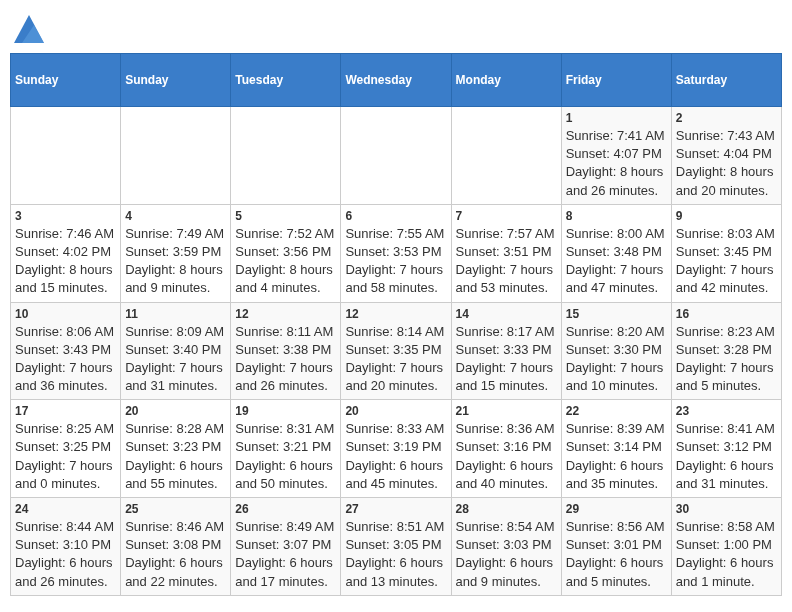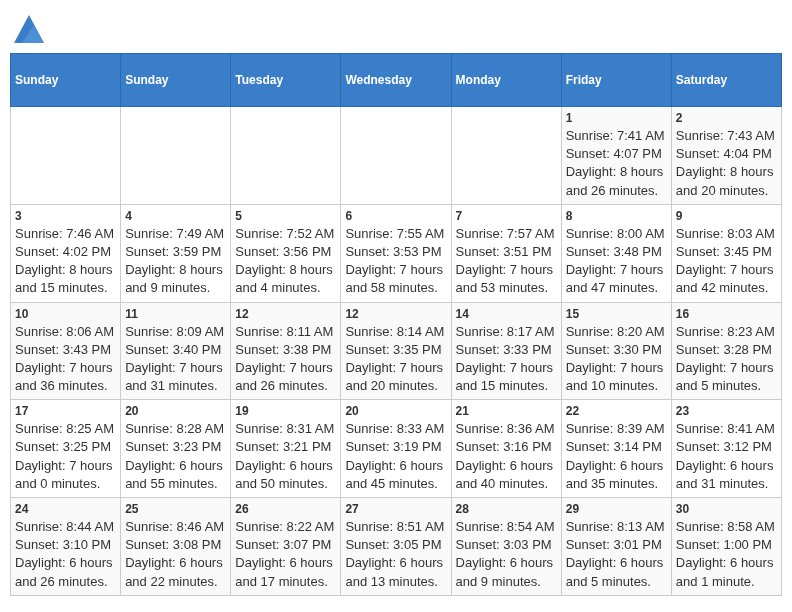--- a/index.html
+++ b/index.html
@@ -286,39 +286,39 @@
 Daylight: 6 hours and 26 minutes.</div>
         </td>
         <td>
           <div class="day-number">25</div>
           <div class="day-info">Sunrise: 8:46 AM
 Sunset: 3:08 PM
 Daylight: 6 hours and 22 minutes.</div>
         </td>
         <td>
           <div class="day-number">26</div>
-          <div class="day-info">Sunrise: 8:22 AM
+          <div class="day-info">Sunrise: 8:49 AM
 Sunset: 3:07 PM
 Daylight: 6 hours and 17 minutes.</div>
         </td>
         <td>
           <div class="day-number">27</div>
           <div class="day-info">Sunrise: 8:51 AM
 Sunset: 3:05 PM
 Daylight: 6 hours and 13 minutes.</div>
         </td>
         <td>
           <div class="day-number">28</div>
           <div class="day-info">Sunrise: 8:54 AM
 Sunset: 3:03 PM
 Daylight: 6 hours and 9 minutes.</div>
         </td>
         <td>
           <div class="day-number">29</div>
-          <div class="day-info">Sunrise: 8:13 AM
+          <div class="day-info">Sunrise: 8:56 AM
 Sunset: 3:01 PM
 Daylight: 6 hours and 5 minutes.</div>
         </td>
         <td>
           <div class="day-number">30</div>
           <div class="day-info">Sunrise: 8:58 AM
 Sunset: 1:00 PM
 Daylight: 6 hours and 1 minute.</div>
         </td>
       </tr>

